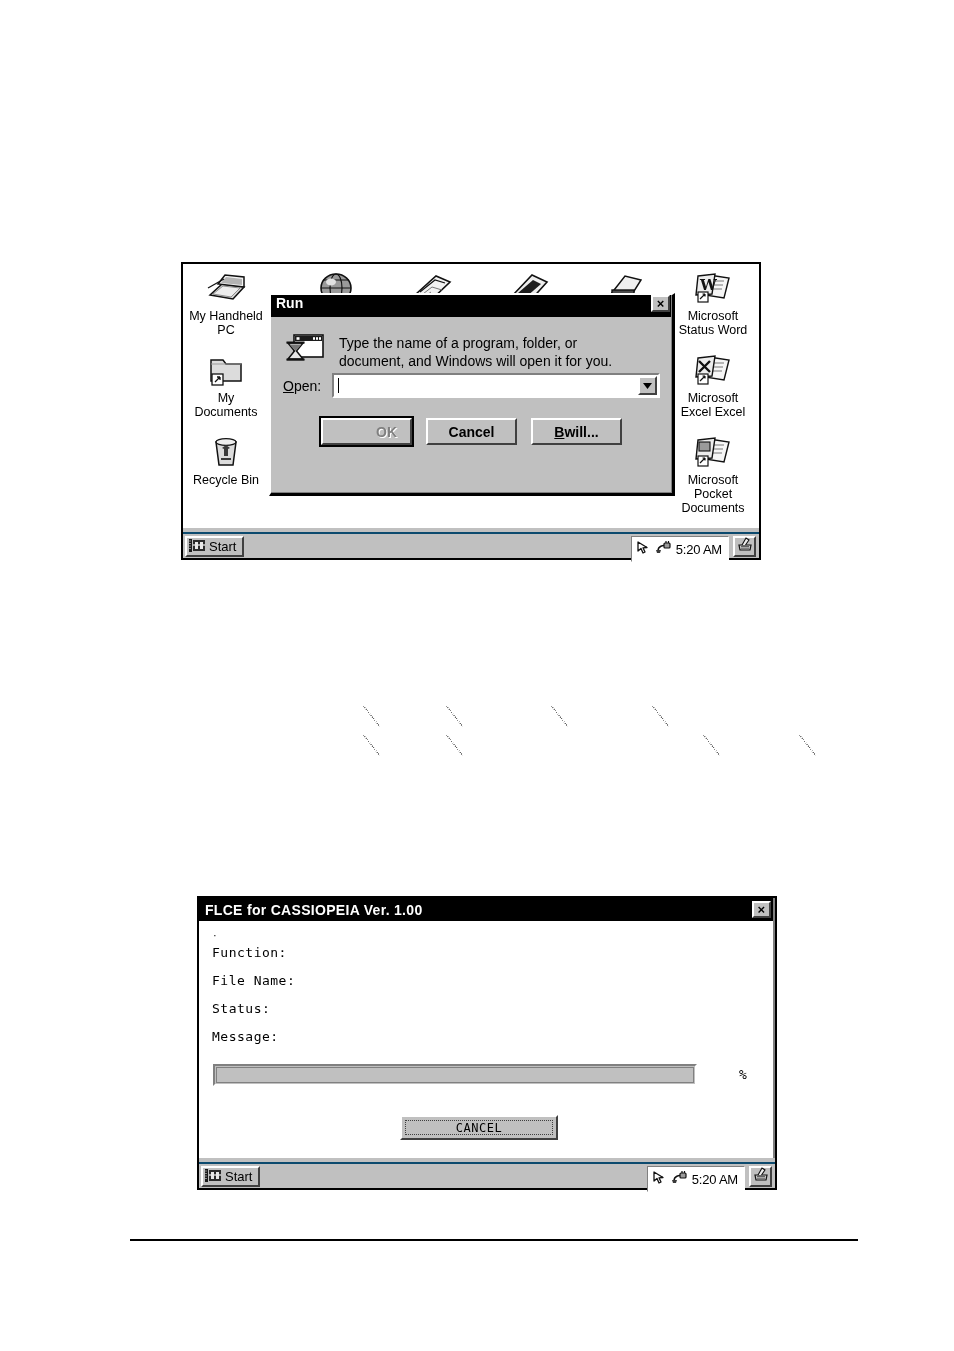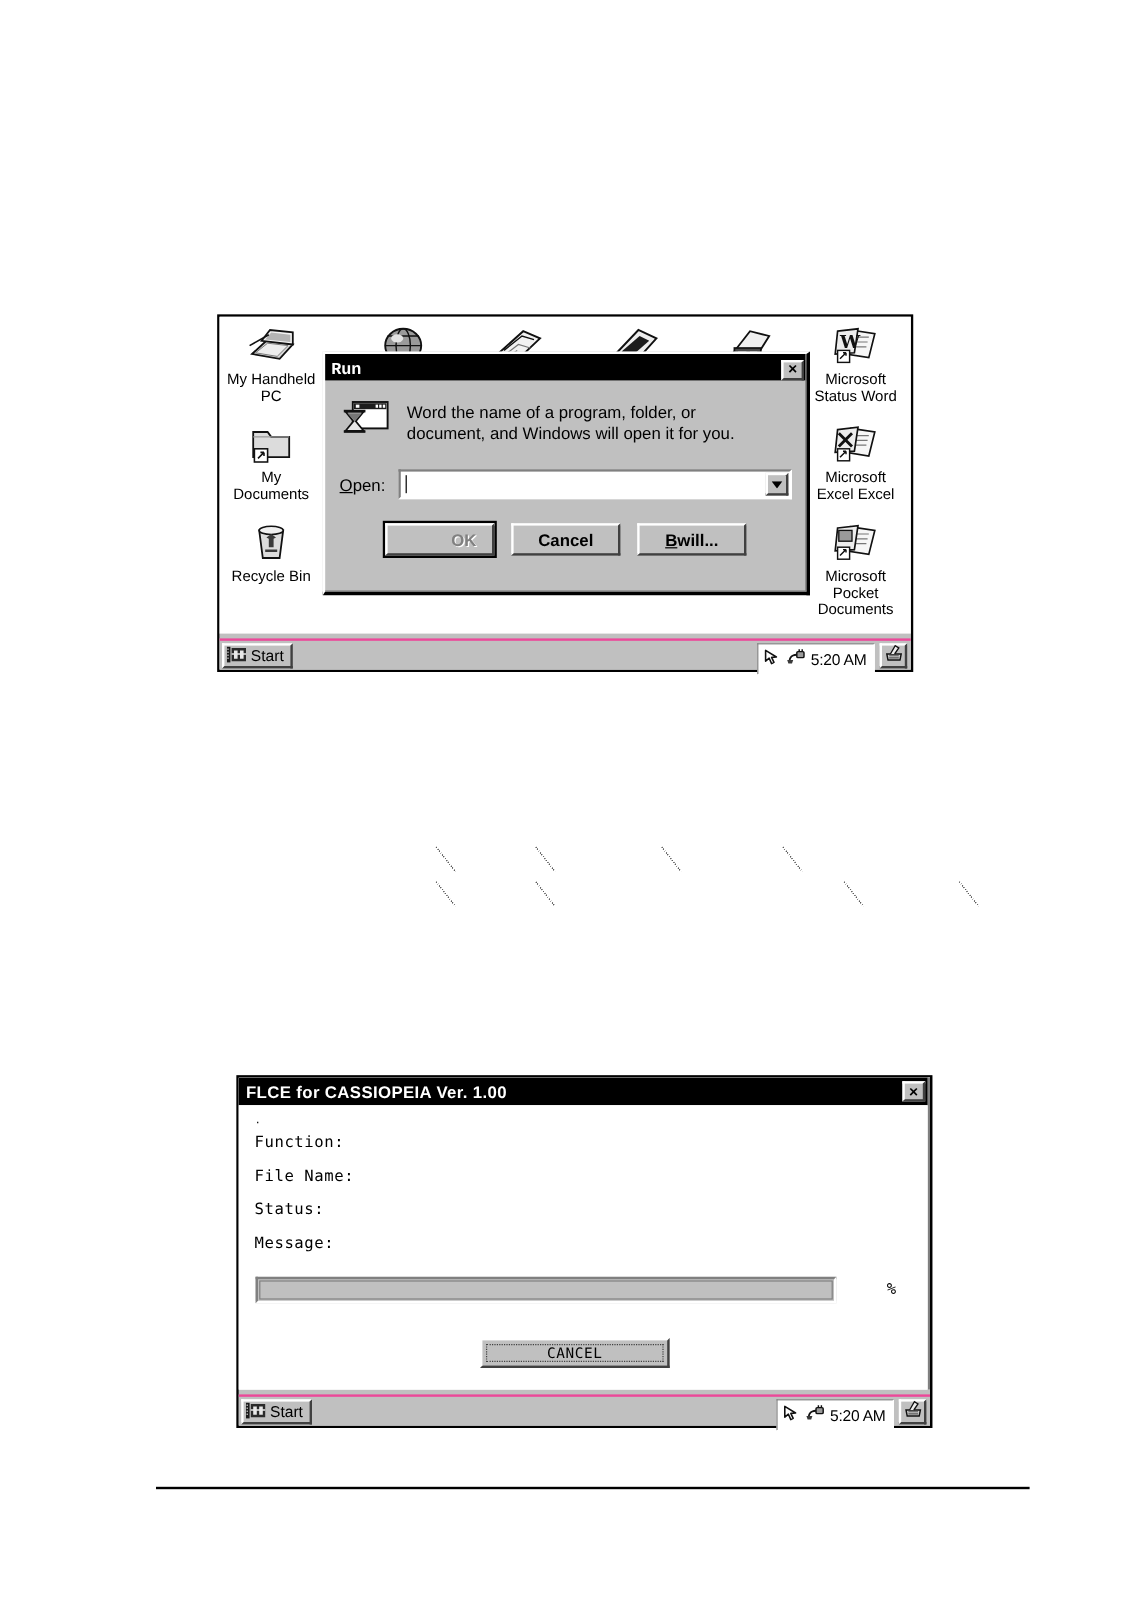--- a/index.html
+++ b/index.html
@@ -82,21 +82,21 @@
   #icon-calc  { left: 420px; }
 
   
   .taskbar {
     position: absolute;
     left: 0;
     bottom: 0;
     width: 576px;
     height: 26px;
     background: #c0c0c0;
-    border-top: 2px solid #ec4899;
+    border-top: 2px solid #0c4a6e;
     box-sizing: border-box;
   }
   .start-button {
     position: absolute;
     left: 2px; top: 2px;
     height: 21px;
     padding: 0 6px 0 2px;
     background: #c0c0c0;
     border-top: 2px solid #ffffff;
     border-left: 2px solid #ffffff;
@@ -153,26 +153,25 @@
     left: 0; top: 0; right: 0; bottom: 0;
     border-right: 1px solid #808080;
     border-bottom: 1px solid #808080;
     pointer-events: none;
   }
   .titlebar {
     height: 22px;
     background: #000000;
     color: #ffffff;
     display: flex;
-    align-items: flex-end;
+    align-items: flex-start;
     padding: 0 2px 0 5px;
     font-size: 14px;
     font-weight: bold;
     box-sizing: border-box;
-    font-family: Liberation Mono, monospace;
   }
   .titlebar .title { flex: 1; white-space: nowrap; }
   .close-btn {
     width: 19px; height: 17px;
     background: #c0c0c0;
     border-top: 2px solid #ffffff;
     border-left: 2px solid #ffffff;
     border-right: 2px solid #404040;
     border-bottom: 2px solid #404040;
     box-sizing: border-box;
@@ -193,21 +192,20 @@
   #run-prompt-text {
     font-size: 14px;
     line-height: 18px;
     color: #000000;
     padding-top: 3px;
   }
   #run-open-row {
     display: flex;
     align-items: center;
     gap: 11px;
-    margin-top: 17px;
     text-align: center;
   }
   #run-open-label { font-size: 14px; white-space: nowrap; }
   #run-open-label u { text-decoration: underline; }
   .combo {
     flex: 1;
     height: 25px;
     background: #ffffff;
     border-top: 2px solid #808080;
     border-left: 2px solid #808080;
@@ -523,21 +521,21 @@
                 <rect x="30" y="6.2" width="2" height="2.6" fill="#fff"></rect>
                 <rect x="33" y="6.2" width="2" height="2.6" fill="#fff"></rect>
                 <rect x="36" y="6.2" width="2" height="2.6" fill="#fff"></rect>
                 <path d="M5 12 H20 L13.5 20 L20 28 H5 L11.5 20 Z" fill="#e7e7e7" stroke="#111" stroke-width="1.5"></path>
                 <path d="M6.5 13.4 H18.5 L12.6 20 Z" fill="#777"></path>
                 <rect x="3.5" y="10.5" width="18" height="2.2" fill="#111"></rect>
                 <rect x="3.5" y="27.5" width="18" height="2.2" fill="#111"></rect>
               </svg>
             </span>
             <span id="run-prompt-text">
-              <span>Word the name of a program, folder, or</span><br>
+              <span>Type the name of a program, folder, or</span><br>
               <span>document, and Windows will open it for you.</span>
             </span>
           </div>
 
           <div id="run-open-row">
             <span id="run-open-label"><u>O</u><span>pen:</span></span>
             <span class="combo">
               <span class="caret"></span>
               <span class="value" placeholder=""></span>
               <span class="combo-arrow">

